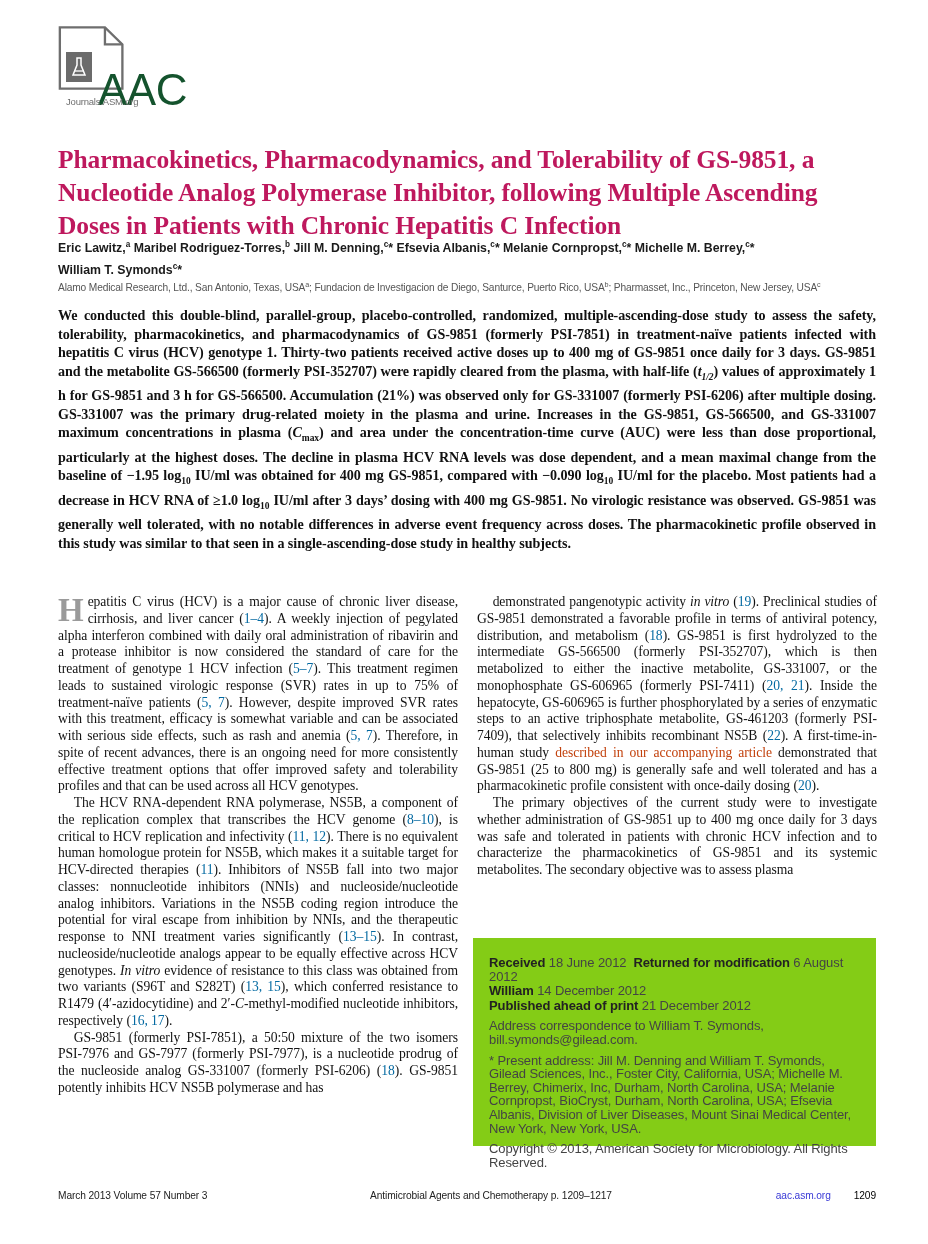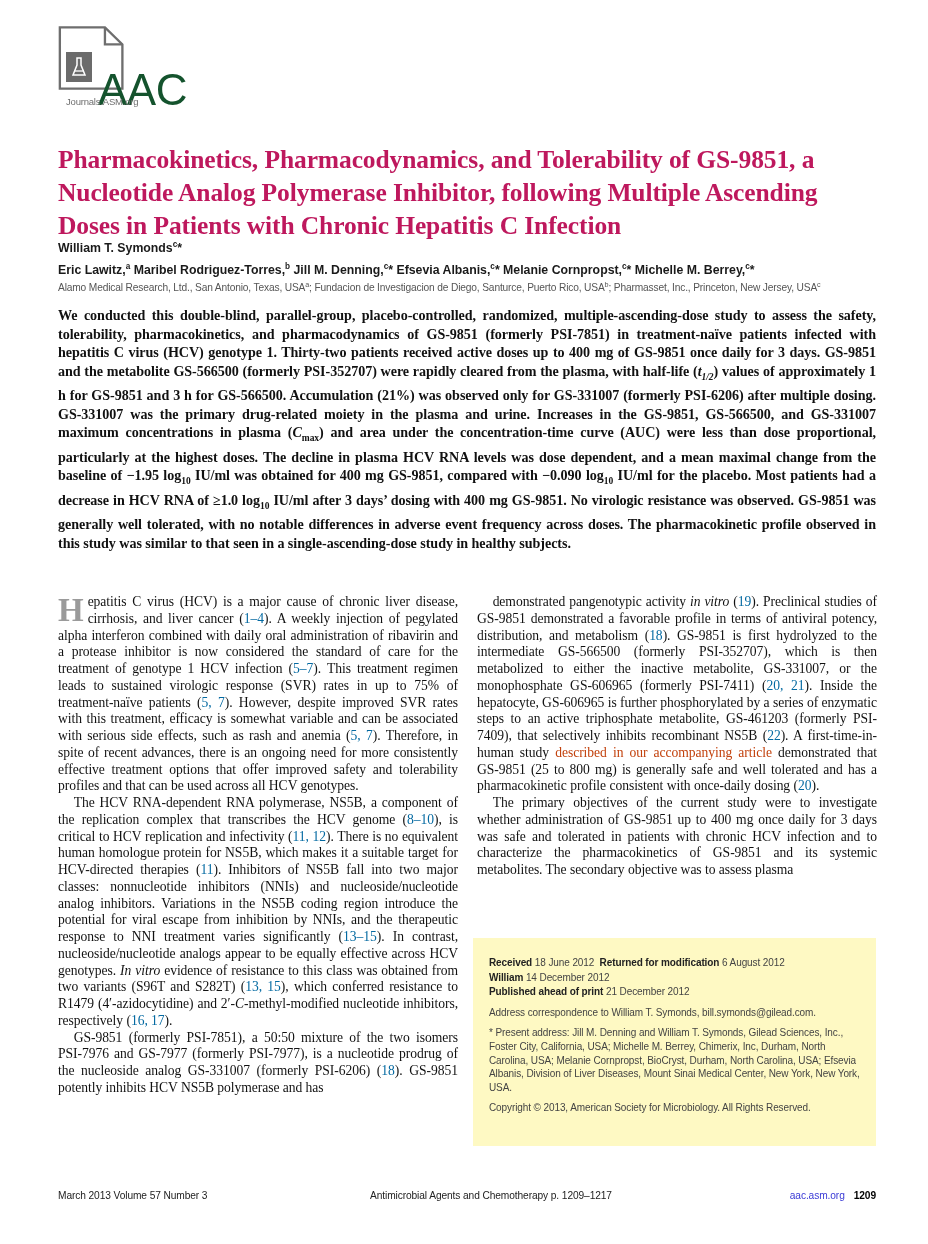--- a/index.html
+++ b/index.html
@@ -157,25 +157,25 @@
   }
   .col i { font-style: italic; }
 
   
   .fnbox {
     position: absolute;
     left: 473px;
     top: 938px;
     width: 403px;
     height: 208px;
-    background: #fef9c3;
+    background: #84cc16;
     box-sizing: border-box;
     padding: 18px 16px 8px 16px;
     font-family: "Liberation Sans", sans-serif;
-    font-size: 10px;
+    font-size: 13px;
     line-height: 13.6px;
     color: #444;
     letter-spacing: -0.1px;
   }
   .fnbox .fl { margin: 0 0 1px 0; }
   .fnbox .fl b { color: #222; font-weight: 700; }
   .fnbox .blk { margin: 7px 0 0 0; }
   .fnbox .doi { color: #3a3ad6; margin-top: 6px; }
 
   
@@ -186,21 +186,21 @@
     width: 818px;
     font-family: "Liberation Sans", sans-serif;
     font-size: 10.2px;
     color: #222;
     letter-spacing: -0.1px;
   }
   .footer-left  { position: absolute; left: 0;   top: 0; }
   .footer-mid   { position: absolute; left: 312px; top: 0; }
   .footer-right { position: absolute; right: 0;  top: 0; text-align: right; white-space: nowrap; }
   .footer-right .site { color: #3a3ad6; }
-  .footer-right .pg { font-weight: 700; color: #000; margin-left: 9px; }
+  .footer-right .pg { font-weight: 400; color: #000; margin-left: 23px; }
 </style>
 </head>
 <body>
 
 <div class="page">
 
   <div class="masthead">
     <svg class="logo-page" width="92" height="66" viewBox="0 0 92 66">
       <path d="M1.5 1.5 H 48 L 66 19 V 64.5 H 1.5 Z" fill="none" stroke="#6e6e6e" stroke-width="2.4"></path>
       <path d="M48 1.5 V 19 H 66" fill="none" stroke="#6e6e6e" stroke-width="2.4"></path>
@@ -211,22 +211,22 @@
         <path d="M3.2 15 H12.8" stroke="#ffffff" stroke-width="1.3"></path>
       </svg>
     </div>
     <div class="logo-aac">AAC</div>
     <div class="logo-url">Journals.ASM.org</div>
   </div>
 
   <h1 class="title">Pharmacokinetics, Pharmacodynamics, and Tolerability of GS-9851, a Nucleotide Analog Polymerase Inhibitor, following Multiple Ascending Doses in Patients with Chronic Hepatitis C Infection</h1>
 
   <div class="authors">
+    <div>Eric Lawitz,<sup>a</sup> Maribel Rodriguez-Torres,<sup>b</sup> Jill M. Denning,<sup>c</sup>* Efsevia Albanis,<sup>c</sup>* Melanie Cornpropst,<sup>c</sup>* Michelle M. Berrey,<sup>c</sup>*</div>
     <div>William T. Symonds<sup>c</sup>*</div>
-    <div>Eric Lawitz,<sup>a</sup> Maribel Rodriguez-Torres,<sup>b</sup> Jill M. Denning,<sup>c</sup>* Efsevia Albanis,<sup>c</sup>* Melanie Cornpropst,<sup>c</sup>* Michelle M. Berrey,<sup>c</sup>*</div>
   </div>
   <div class="affil">Alamo Medical Research, Ltd., San Antonio, Texas, USA<sup>a</sup>; Fundacion de Investigacion de Diego, Santurce, Puerto Rico, USA<sup>b</sup>; Pharmasset, Inc., Princeton, New Jersey, USA<sup>c</sup></div>
 
   <div class="abstract">We conducted this double-blind, parallel-group, placebo-controlled, randomized, multiple-ascending-dose study to assess the safety, tolerability, pharmacokinetics, and pharmacodynamics of GS-9851 (formerly PSI-7851) in treatment-naïve patients infected with hepatitis C virus (HCV) genotype 1. Thirty-two patients received active doses up to 400 mg of GS-9851 once daily for 3 days. GS-9851 and the metabolite GS-566500 (formerly PSI-352707) were rapidly cleared from the plasma, with half-life (<i>t</i><sub><i>1/2</i></sub>) values of approximately 1 h for GS-9851 and 3 h for GS-566500. Accumulation (21%) was observed only for GS-331007 (formerly PSI-6206) after multiple dosing. GS-331007 was the primary drug-related moiety in the plasma and urine. Increases in the GS-9851, GS-566500, and GS-331007 maximum concentrations in plasma (<i>C</i><sub>max</sub>) and area under the concentration-time curve (AUC) were less than dose proportional, particularly at the highest doses. The decline in plasma HCV RNA levels was dose dependent, and a mean maximal change from the baseline of −1.95 log<sub>10</sub> IU/ml was obtained for 400 mg GS-9851, compared with −0.090 log<sub>10</sub> IU/ml for the placebo. Most patients had a decrease in HCV RNA of ≥1.0 log<sub>10</sub> IU/ml after 3 days’ dosing with 400 mg GS-9851. No virologic resistance was observed. GS-9851 was generally well tolerated, with no notable differences in adverse event frequency across doses. The pharmacokinetic profile observed in this study was similar to that seen in a single-ascending-dose study in healthy subjects.</div>
 
   <div class="col col-left">
       <p class="first"><span class="dropcap">H</span>epatitis C virus (HCV) is a major cause of chronic liver disease, cirrhosis, and liver cancer (<span class="ref">1–4</span>). A weekly injection of pegylated alpha interferon combined with daily oral administration of ribavirin and a protease inhibitor is now considered the standard of care for the treatment of genotype 1 HCV infection (<span class="ref">5–7</span>). This treatment regimen leads to sustained virologic response (SVR) rates in up to 75% of treatment-naïve patients (<span class="ref">5, 7</span>). However, despite improved SVR rates with this treatment, efficacy is somewhat variable and can be associated with serious side effects, such as rash and anemia (<span class="ref">5, 7</span>). Therefore, in spite of recent advances, there is an ongoing need for more consistently effective treatment options that offer improved safety and tolerability profiles and that can be used across all HCV genotypes.</p>
       <p>The HCV RNA-dependent RNA polymerase, NS5B, a component of the replication complex that transcribes the HCV genome (<span class="ref">8–10</span>), is critical to HCV replication and infectivity (<span class="ref">11, 12</span>). There is no equivalent human homologue protein for NS5B, which makes it a suitable target for HCV-directed therapies (<span class="ref">11</span>). Inhibitors of NS5B fall into two major classes: nonnucleotide inhibitors (NNIs) and nucleoside/nucleotide analog inhibitors. Variations in the NS5B coding region introduce the potential for viral escape from inhibition by NNIs, and the therapeutic response to NNI treatment varies significantly (<span class="ref">13–15</span>). In contrast, nucleoside/nucleotide analogs appear to be equally effective across HCV genotypes. <i>In vitro</i> evidence of resistance to this class was obtained from two variants (S96T and S282T) (<span class="ref">13, 15</span>), which conferred resistance to R1479 (4′-azidocytidine) and 2′-<i>C</i>-methyl-modified nucleotide inhibitors, respectively (<span class="ref">16, 17</span>).</p>
       <p>GS-9851 (formerly PSI-7851), a 50:50 mixture of the two isomers PSI-7976 and GS-7977 (formerly PSI-7977), is a nucleotide prodrug of the nucleoside analog GS-331007 (formerly PSI-6206) (<span class="ref">18</span>). GS-9851 potently inhibits HCV NS5B polymerase and has</p>
     </div>

